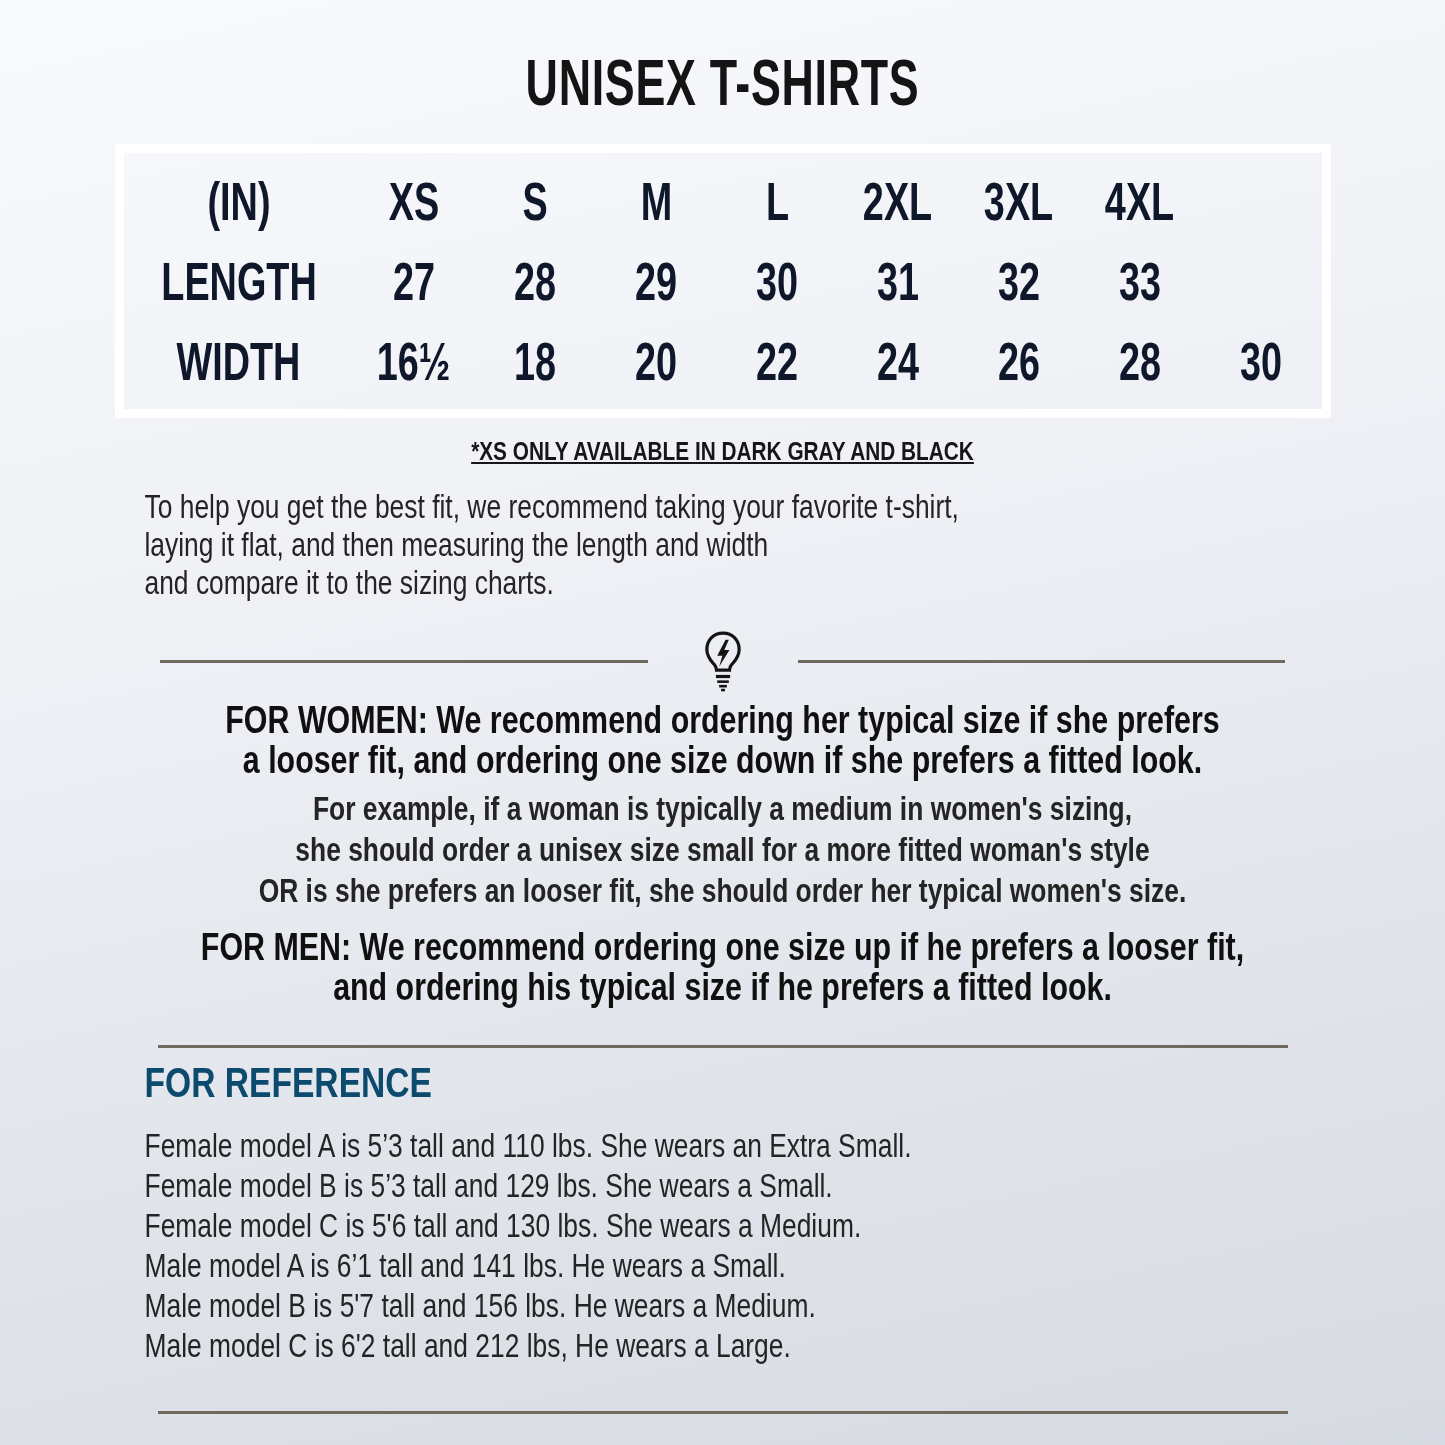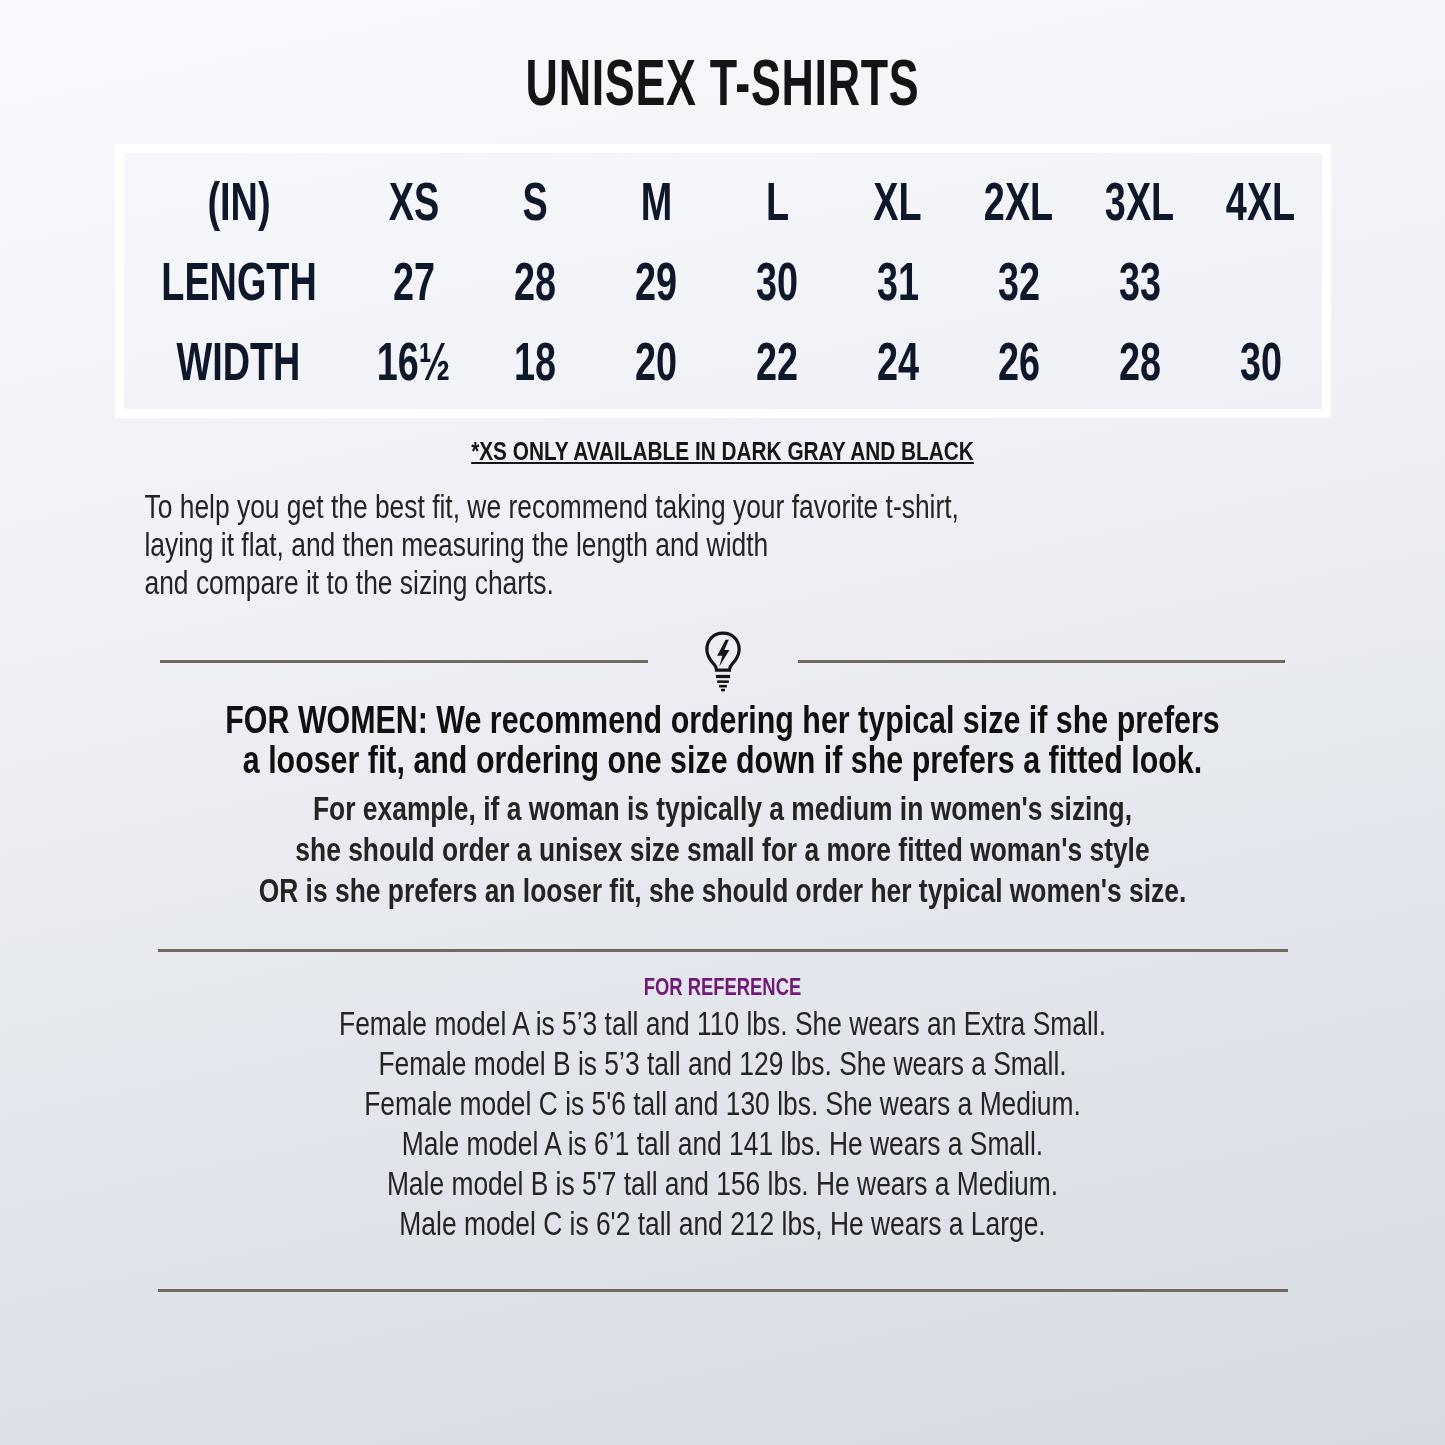--- a/index.html
+++ b/index.html
@@ -52,24 +52,24 @@
   .divider-line { flex:1; height:3px; background:#6f695e; }
   .bulb-wrap { width:150px; display:flex; justify-content:center; align-items:center; }
 
   .hr {
     width:1130px; height:3px; background:#6f695e; margin:0 auto;
   }
   .hr.second { margin-top:38px; }
   .hr.bottom { margin-top:45px; }
 
   .ref-heading {
-    margin-top:18px; text-align:center;
-    font-size:23px; line-height:34px; font-weight:700; color:#701a75;
-  }
-  .ref-block { text-align:center; }
+    margin-top:18px; 
+    font-size:42px; line-height:34px; font-weight:700; color:#0c4a6e;
+  }
+  .ref-block { margin-top:26px; text-align:left; }
   .ref-block .line { font-size:33px; line-height:40px; color:#242424; }
 
   .mt2 { margin-top:8px; } .mt16 { margin-top:16px; }
 </style>
 </head>
 <body>
 
 <div class="page">
 
   <h1 class="title">
@@ -85,23 +85,20 @@
           <span class="cx70">XS</span>
         </div>
       <div class="tcell">
           <span class="cx70">S</span>
         </div>
       <div class="tcell">
           <span class="cx70">M</span>
         </div>
       <div class="tcell">
           <span class="cx70">L</span>
-        </div>
-      <div class="tcell">
-          <span class="cx70">XL</span>
         </div>
       <div class="tcell">
           <span class="cx70">2XL</span>
         </div>
       <div class="tcell">
           <span class="cx70">3XL</span>
         </div>
       <div class="tcell">
           <span class="cx70">4XL</span>
         </div>
@@ -192,20 +189,24 @@
     <span class="line cx80">FOR WOMEN: We recommend ordering her typical size if she prefers</span>
     <span class="line cx80">a looser fit, and ordering one size down if she prefers a fitted look.</span>
   </div>
 
   <div class="example-block">
     <span class="line cx80">For example, if a woman is typically a medium in women's sizing,</span>
     <span class="line cx80">she should order a unisex size small for a more fitted woman's style</span>
     <span class="line cx80">OR is she prefers an looser fit, she should order her typical women's size.</span>
   </div>
 
+  <div class="bold-block mt16">
+    <span class="line cx80">FOR MEN: We recommend ordering one size up if he prefers a looser fit,</span>
+    <span class="line cx80">and ordering his typical size if he prefers a fitted look.</span>
+  </div>
 
   <div class="hr second"></div>
 
   <div class="ref-heading">
     <span class="cx80">FOR REFERENCE</span>
   </div>
 
   <div class="ref-block">
     <span class="line cx80">Female model A is 5’3 tall and 110 lbs. She wears an Extra Small.</span>
     <span class="line cx80">Female model B is 5’3 tall and 129 lbs. She wears a Small.</span>

